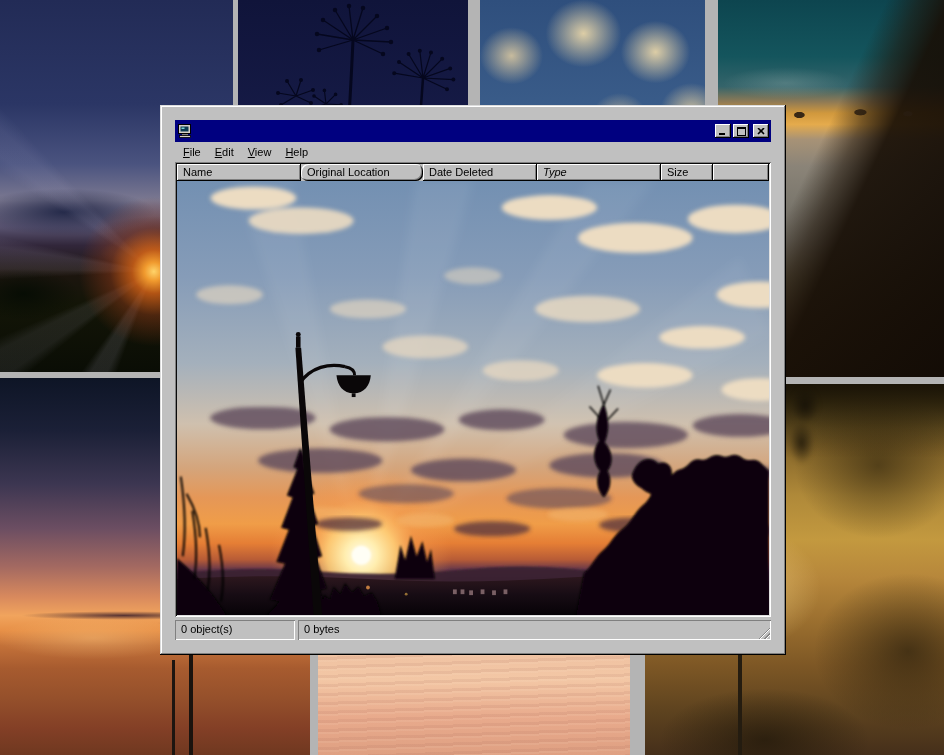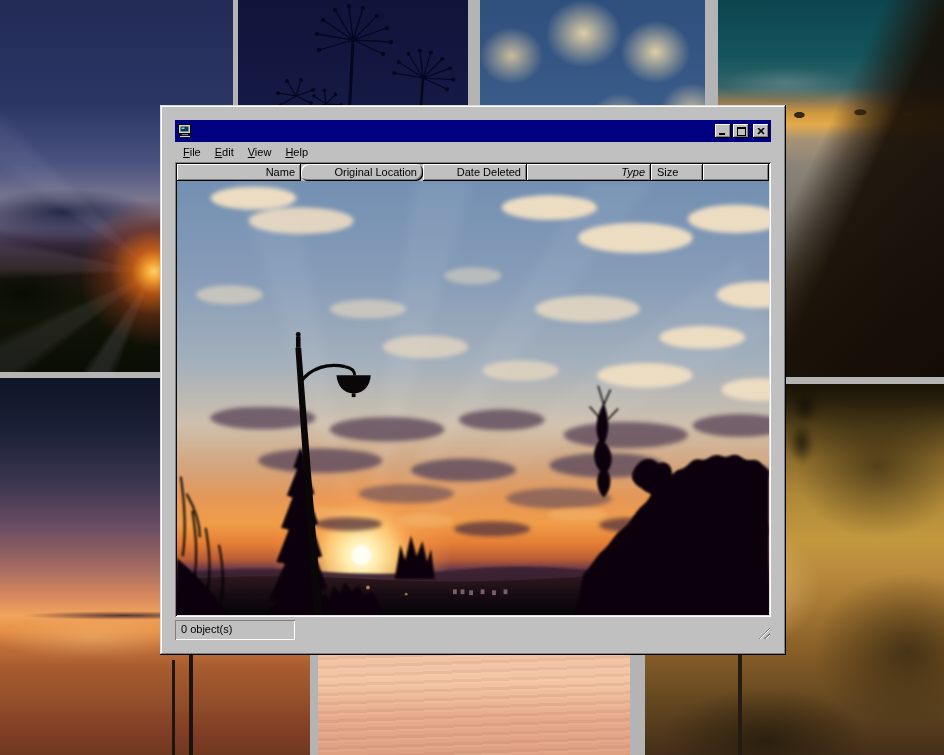--- a/index.html
+++ b/index.html
@@ -80,22 +80,22 @@
   .tb-btn{width:16px;height:14px;background:var(--chrome,#c0c0c0);border:0;padding:0;margin:0;
     display:flex;align-items:center;justify-content:center;
     box-shadow:inset -1px -1px 0 #000, inset 1px 1px 0 #fff, inset -2px -2px 0 #808080;}
   .tb-btn.close{margin-left:2px;}
   .menubar{height:20px;flex:0 0 20px;display:flex;align-items:center;font-size:11px;color:#000;padding-left:1px;}
   .menu-item{padding:3px 7px;cursor:default;}
   .listarea{flex:1;min-height:0;padding:2px;display:flex;flex-direction:column;background:var(--chrome,#c0c0c0);
     box-shadow:inset 1px 1px 0 #808080, inset -1px -1px 0 #fff, inset 2px 2px 0 #0a0a0a, inset -2px -2px 0 #dfdfdf;}
   .cols{height:17px;flex:0 0 17px;display:flex;}
   .col{background:var(--chrome,#c0c0c0);font-size:11px;color:#000;padding:2px 6px 0;white-space:nowrap;overflow:hidden;
-    box-shadow:inset -1px -1px 0 #000, inset 1px 1px 0 #fff, inset -2px -2px 0 #808080;text-align:right;}
-  .c0{width:124px;} .c1{width:122px;border-radius:7px;} .c2{width:104px;} .c3{width:124px;font-style:italic;}
+    box-shadow:inset -1px -1px 0 #000, inset 1px 1px 0 #fff, inset -2px -2px 0 #808080;}
+  .c0{width:124px;} .c1{width:122px;border-radius:7px;} .c2{width:114px;} .c3{width:124px;font-style:italic;}
   .c4{width:52px;text-align:left;} .c5{flex:1;}
   .viewport{flex:1;position:relative;overflow:hidden;background:#7390b2;}
   .viewport svg{position:absolute;inset:0;width:100%;height:100%;}
   .statusbar{height:20px;flex:0 0 20px;margin-top:3px;display:flex;gap:3px;position:relative;}
   .panel{font-size:11px;color:#000;padding:3px 6px 0;white-space:nowrap;
     box-shadow:inset 1px 1px 0 #808080, inset -1px -1px 0 #fff;}
   .pan1{width:120px;} .pan2{flex:1;}
   .grip{position:absolute;right:1px;bottom:1px;width:13px;height:13px;cursor:nwse-resize;
     background:repeating-linear-gradient(135deg, transparent 0 2px, #858585 2px 3px, #fdfdfd 3px 4px);
     clip-path:polygon(100% 0, 100% 100%, 0 100%);}
@@ -331,17 +331,18 @@
             <path d="M176,196 C182,197 186,200 186,205" fill="none" stroke-width="3"></path>
             <path d="M167,205 L203,205 C202,216 196,224 185,224 C174,224 168,216 167,205 Z" stroke="none"></path>
             <rect x="183" y="224" width="4" height="4" stroke="none"></rect>
           </g>
         </svg>
       </div>
     </div>
 
     <div class="statusbar">
       <div class="panel pan1">0 object(s)</div>
+      <div class="panel pan2">0 bytes</div>
       <div class="grip"></div>
     </div>
 
   </div>
 </div>
 
 </body></html>

